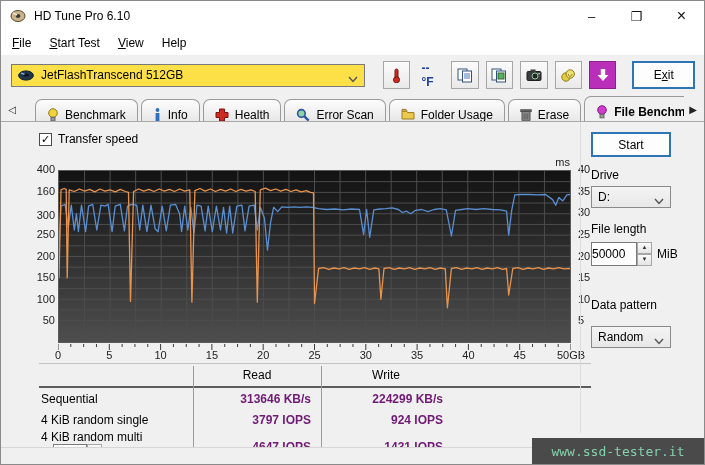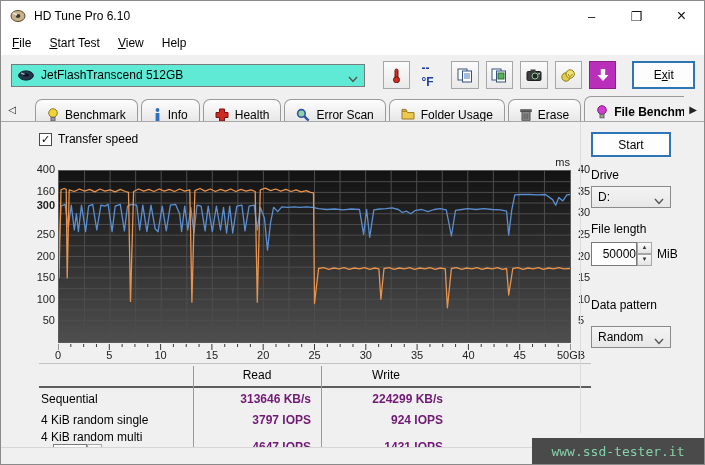--- a/index.html
+++ b/index.html
@@ -16,21 +16,21 @@
   .title-spacer { flex:1; }
   .cap-btn { width:45px; height:30px; display:flex; align-items:center; justify-content:center;
              font-size:13px; color:#111; cursor:default; }
   .cap-btn.close { font-size:16px; }
   
   .menubar { height:24px; background:#ffffff; display:flex; align-items:center; padding-left:2px; }
   .menu-item { padding:3px 9px; }
   .menu-item .ul { text-decoration:underline; }
   
   .toolbar { height:40px; background:#f0f0f0; display:flex; align-items:center; }
-  .device-combo { margin-left:10px; width:362px; height:23px; background:#5eead4;
+  .device-combo { margin-left:10px; width:362px; height:23px; background:#fde047;
      border:1px solid #7a7a7a; display:flex; align-items:center; padding:0 6px; }
   .device-combo .disk { width:16px; height:11px; margin-right:7px; }
   .device-combo .dc-label { flex:1; }
   .chev { width:10px; height:7px; }
   .temp-btn { margin-left:18px; width:28px; height:28px; border:1px solid #a6a6a6;
      background:linear-gradient(#fbfbfb,#e9e9e9); display:flex; align-items:center; justify-content:center; }
   .temp-text { margin-left:11px; font-weight:bold; color:#1c3f9e; }
   .tb-spacer { flex:1; }
   .tool-btn { width:28px; height:28px; margin-left:7px; border:1px solid #a6a6a6;
      background:linear-gradient(#fbfbfb,#e9e9e9); display:flex; align-items:center; justify-content:center; }
@@ -74,21 +74,21 @@
   .res-head .col { text-align:center; }
   .res-rule { border-top:2px solid #5c5c5c; }
   .res-row { display:grid; grid-template-columns:154px 128px 130px 140px; height:21px; align-items:center; }
   .res-row .lbl { padding-left:2px; }
   .res-row .val { text-align:right; font-weight:bold; color:#701a75; }
   .res-row .val.read { padding-right:10px; }
   .res-row .val.write { padding-right:8px; }
   .vline { position:absolute; top:2px; width:1px; background:#9a9a9a; height:84px; }
   .vline.v1 { left:154px; } .vline.v2 { left:282px; }
   .qd-spin { display:inline-flex; margin-left:12px; height:20px; }
-  .qd-spin input, .fl-spin input { width:34px; height:20px; border:1px solid #7a7a7a; text-align:right;
+  .qd-spin input, .fl-spin input { width:34px; height:20px; border:1px solid #7a7a7a; text-align:left;
       font-family:"Liberation Sans",sans-serif; font-size:12px; background:#fff; }
   .spin-col { display:inline-flex; flex-direction:column; width:15px; }
   .spin-col .sb { flex:1; border:1px solid #a6a6a6; background:linear-gradient(#fbfbfb,#e4e4e4);
       font-size:6px; line-height:8px; text-align:center; color:#333; }
   
   .start-btn { position:absolute; left:10px; top:10px; width:80px; height:25px; background:#fdfdfd;
       border:2px solid #2e75b6; display:flex; align-items:center; justify-content:center; }
   .p-label { position:absolute; left:10px; color:#000; }
   .combo { position:absolute; left:10px; width:80px; height:22px; border:1px solid #8a8a8a;
       background:linear-gradient(#f4f4f4,#e7e7e7); display:flex; align-items:center; padding:0 6px; }
@@ -273,21 +273,21 @@
       <span class="checkbox" id="transfer-cb">✓</span>
       <span>Transfer speed</span>
     </div>
 
     <div class="chart-wrap">
       <span class="unit-left">MB/s</span>
       <span class="unit-right">ms</span>
       <div class="ticks-left" id="ticks-left">
           <span style="top: 7px;">400</span>
           <span style="top: 28.625px;">160</span>
-          <span style="top: 43px; font-weight: bold;">300</span>
+          <span style="top: 53px;">300</span>
           <span style="top: 71.875px;">250</span>
           <span style="top: 93.5px;">200</span>
           <span style="top: 115.125px;">150</span>
           <span style="top: 136.75px;">100</span>
           <span style="top: 158.375px;">50</span>
         </div>
       <div class="ticks-right" id="ticks-right">
           <span style="top: 7px;">40</span>
           <span style="top: 28.625px;">35</span>
           <span style="top: 50.25px;">30</span>

